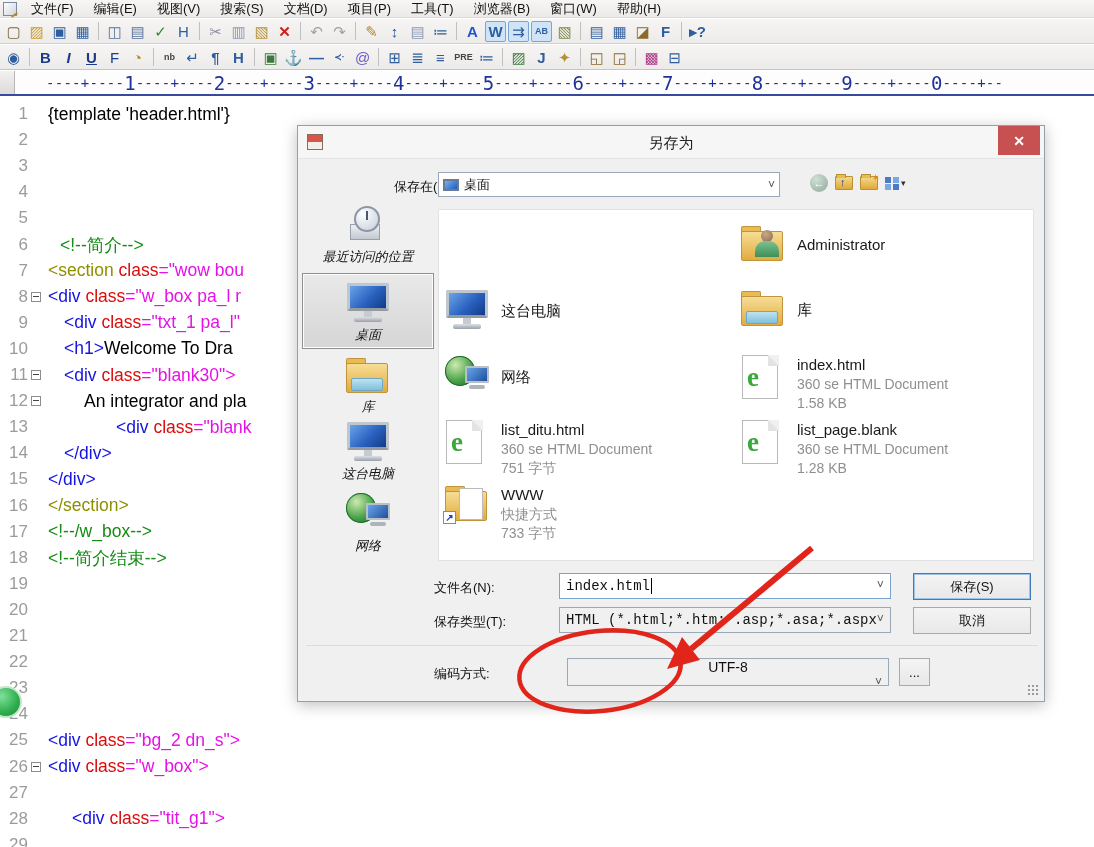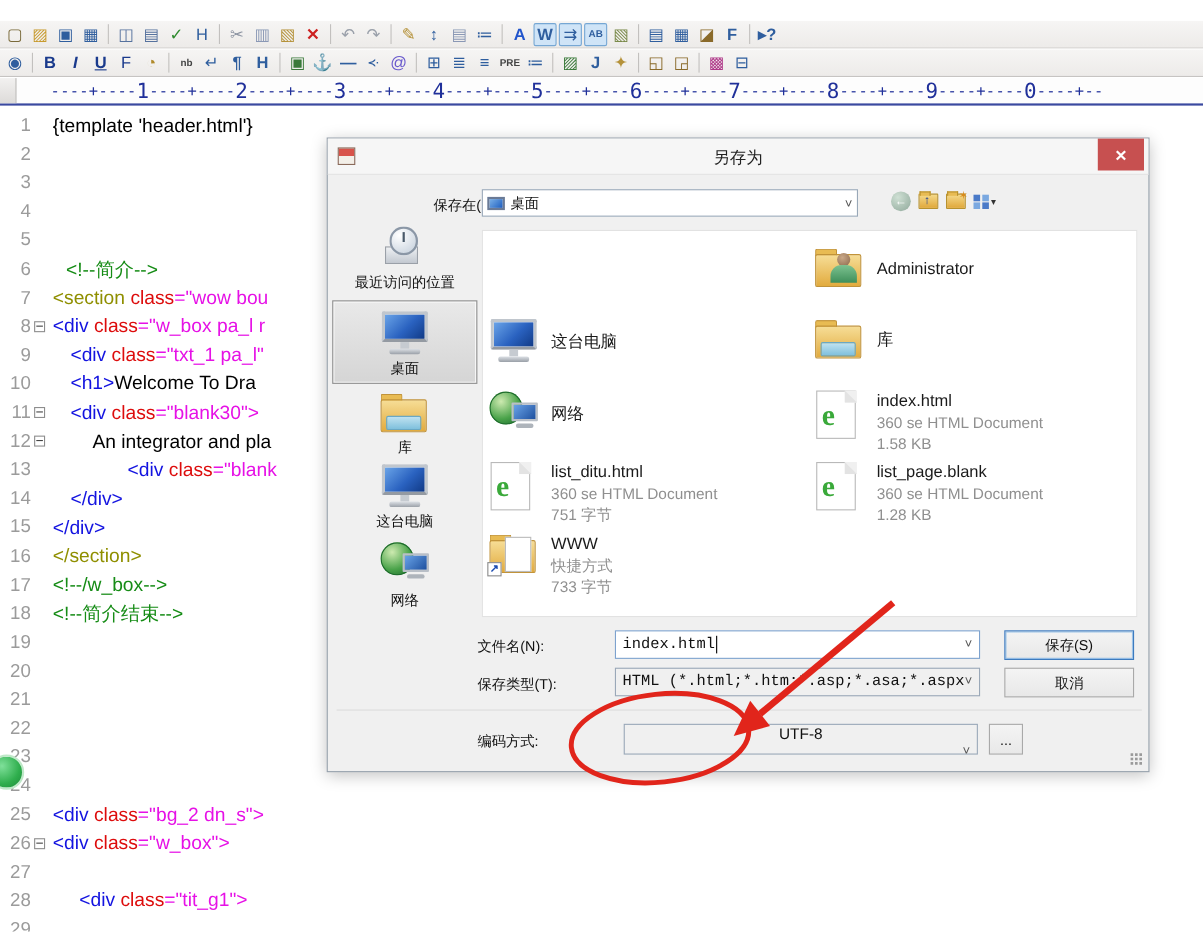--- a/index.html
+++ b/index.html
@@ -76,21 +76,21 @@
   .nav-views{display:flex;align-items:center;gap:2px;}
   .viewgrid{width:14px;height:13px;background:
       linear-gradient(#4a7ac8,#4a7ac8) 0 0/6px 6px no-repeat,
       linear-gradient(#7aa8e0,#7aa8e0) 8px 0/6px 6px no-repeat,
       linear-gradient(#7aa8e0,#7aa8e0) 0 7px/6px 6px no-repeat,
       linear-gradient(#4a7ac8,#4a7ac8) 8px 7px/6px 6px no-repeat;}
   .nav-views .arr{font-size:9px;color:#333;}
 
   
   .d-places{position:absolute;left:4px;top:80px;width:132px;}
-  .place{position:absolute;left:0;width:132px;display:flex;flex-direction:column;align-items:center;cursor:default;}
+  .place{position:absolute;left:0;width:132px;display:flex;flex-direction:column;align-items:center;cursor:default;font-style:italic;}
   .place .plabel{margin-top:3px;font-size:13px;color:#111;text-align:center;line-height:15px;}
   .place.sel{background:linear-gradient(#e9e9e9,#d5d5d5);border:1px solid #8f8f8f;box-shadow:inset 0 0 0 1px #fdfdfd;padding:8px 0 6px;}
 
   
   .d-files{position:absolute;left:140px;top:83px;width:596px;height:352px;background:#fff;border:1px solid #e2e2e2;}
   .fitem{position:absolute;display:flex;width:290px;cursor:default;}
   .fitem .fic{flex:0 0 52px;}
   .ftext{padding-left:6px;padding-top:1px;}
   .fname{font-size:15px;color:#1a1a1a;line-height:20px;}
   .fmeta{font-size:14px;color:#8f8f8f;line-height:19px;}
@@ -149,20 +149,35 @@
   .ic-home .h4{left:0;top:14px;width:14px;height:14px;background:radial-gradient(circle at 35% 30%,#9ec2f0,#2a62c0 70%);}
 
   
   .annot{position:absolute;left:0;top:0;width:1094px;height:847px;z-index:20;pointer-events:none;}
 </style>
 </head>
 <body>
 
 <div class="app">
 
+  <div class="menubar">
+    <span class="appicon"></span>
+    <span class="mitems">
+        <span class="mitem">文件(F)</span>
+        <span class="mitem">编辑(E)</span>
+        <span class="mitem">视图(V)</span>
+        <span class="mitem">搜索(S)</span>
+        <span class="mitem">文档(D)</span>
+        <span class="mitem">项目(P)</span>
+        <span class="mitem">工具(T)</span>
+        <span class="mitem">浏览器(B)</span>
+        <span class="mitem">窗口(W)</span>
+        <span class="mitem">帮助(H)</span>
+      </span>
+  </div>
 
   <div class="toolbar tb1" id="tb1">
       <span class="tbtn" style="color: rgb(122, 106, 58);">▢</span>
       <span class="tbtn" style="color: rgb(200, 155, 46);">▨</span>
       <span class="tbtn" style="color: rgb(47, 94, 158);">▣</span>
       <span class="tbtn" style="color: rgb(47, 94, 158);">▦</span>
       <span class="tsep"></span>
       <span class="tbtn" style="color: rgb(86, 114, 158);">◫</span>
       <span class="tbtn" style="color: rgb(86, 114, 158);">▤</span>
       <span class="tbtn" style="color: rgb(45, 138, 45);">✓</span>

